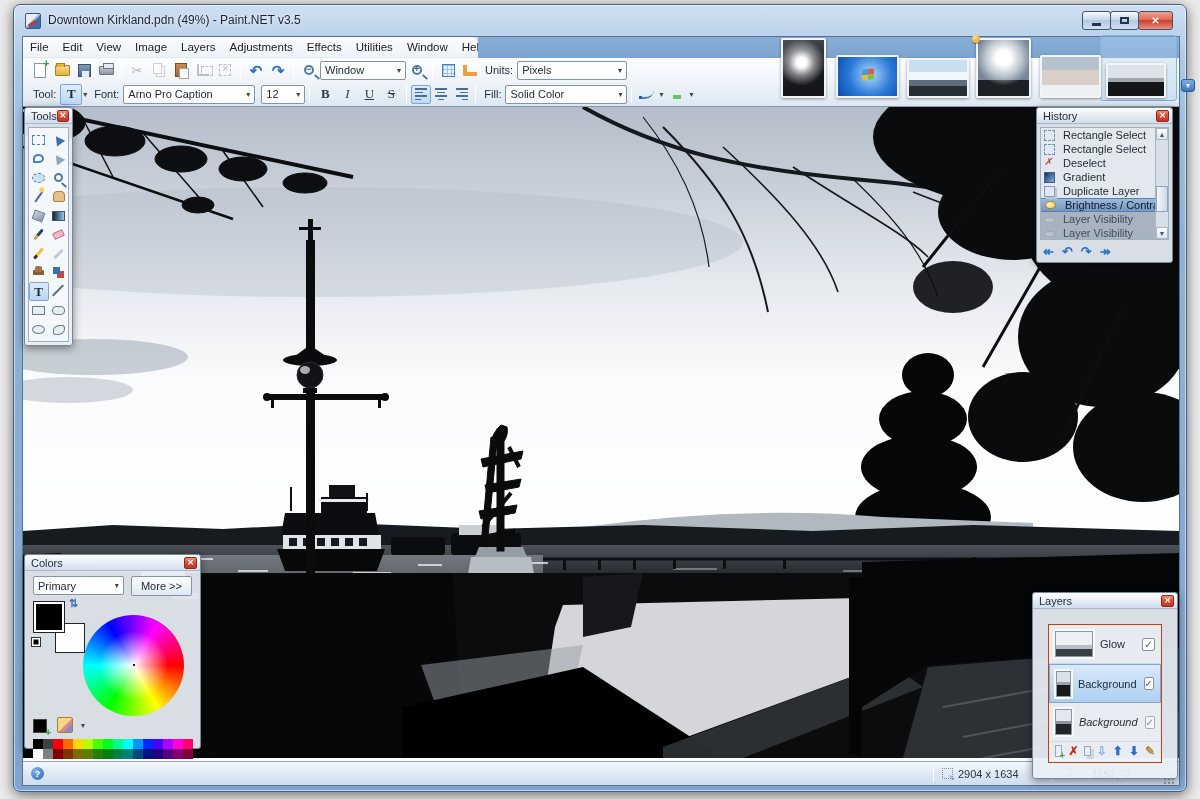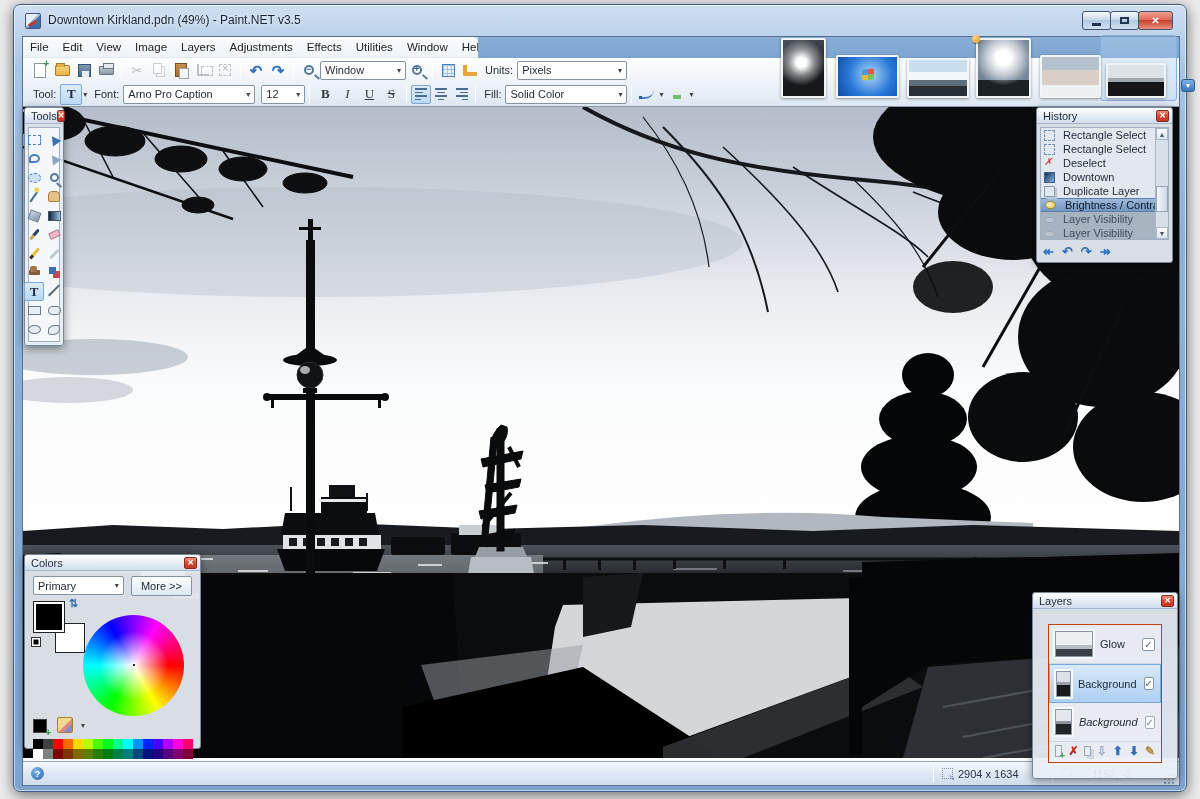--- a/index.html
+++ b/index.html
@@ -562,21 +562,21 @@
     <div class="doc-thumb th-statue" style="left:767px;top:33px;width:45px;height:60px"></div>
     <div class="doc-thumb th-windows" style="left:822px;top:50px;width:63px;height:43px"></div>
     <div class="doc-thumb th-lake" style="left:893px;top:53px;width:62px;height:40px"></div>
     <div class="doc-thumb th-clouds" style="left:962px;top:33px;width:55px;height:60px"></div>
     <div class="unsaved-dot" style="left:958px;top:30px"></div>
     <div class="doc-thumb th-building" style="left:1026px;top:50px;width:61px;height:43px"></div>
     <div class="doc-thumb th-kirkland" style="left:1092px;top:58px;width:60px;height:35px"></div>
     <div class="doclist-chevron" style="left:1167px;top:74px">▾</div>
   </div>
 
-  <div class="palette" style="left:10px;top:102px;width:40px">
+  <div class="palette" style="left:10px;top:102px;width:49px">
     <div class="pal-title">
       <span>Tools</span>
       <div class="pal-close">✕</div>
     </div>
     <div class="tools-body">
       <div class="tool-cell">
           <i class="t-rectsel"></i>
         </div>
       <div class="tool-cell">
           <i class="t-arrow"></i>
@@ -658,21 +658,21 @@
         <div class="hist-row">
             <i class="hicon h-rectsel"></i>
             <span>Rectangle Select</span>
           </div>
         <div class="hist-row">
             <i class="hicon h-desel"></i>
             <span>Deselect</span>
           </div>
         <div class="hist-row">
             <i class="hicon h-grad"></i>
-            <span>Downtown</span>
+            <span>Gradient</span>
           </div>
         <div class="hist-row">
             <i class="hicon h-dup"></i>
             <span>Duplicate Layer</span>
           </div>
         <div class="hist-row sel">
             <i class="hicon h-bulb"></i>
             <span>Brightness / Contrast</span>
           </div>
         <div class="hist-row undone">

